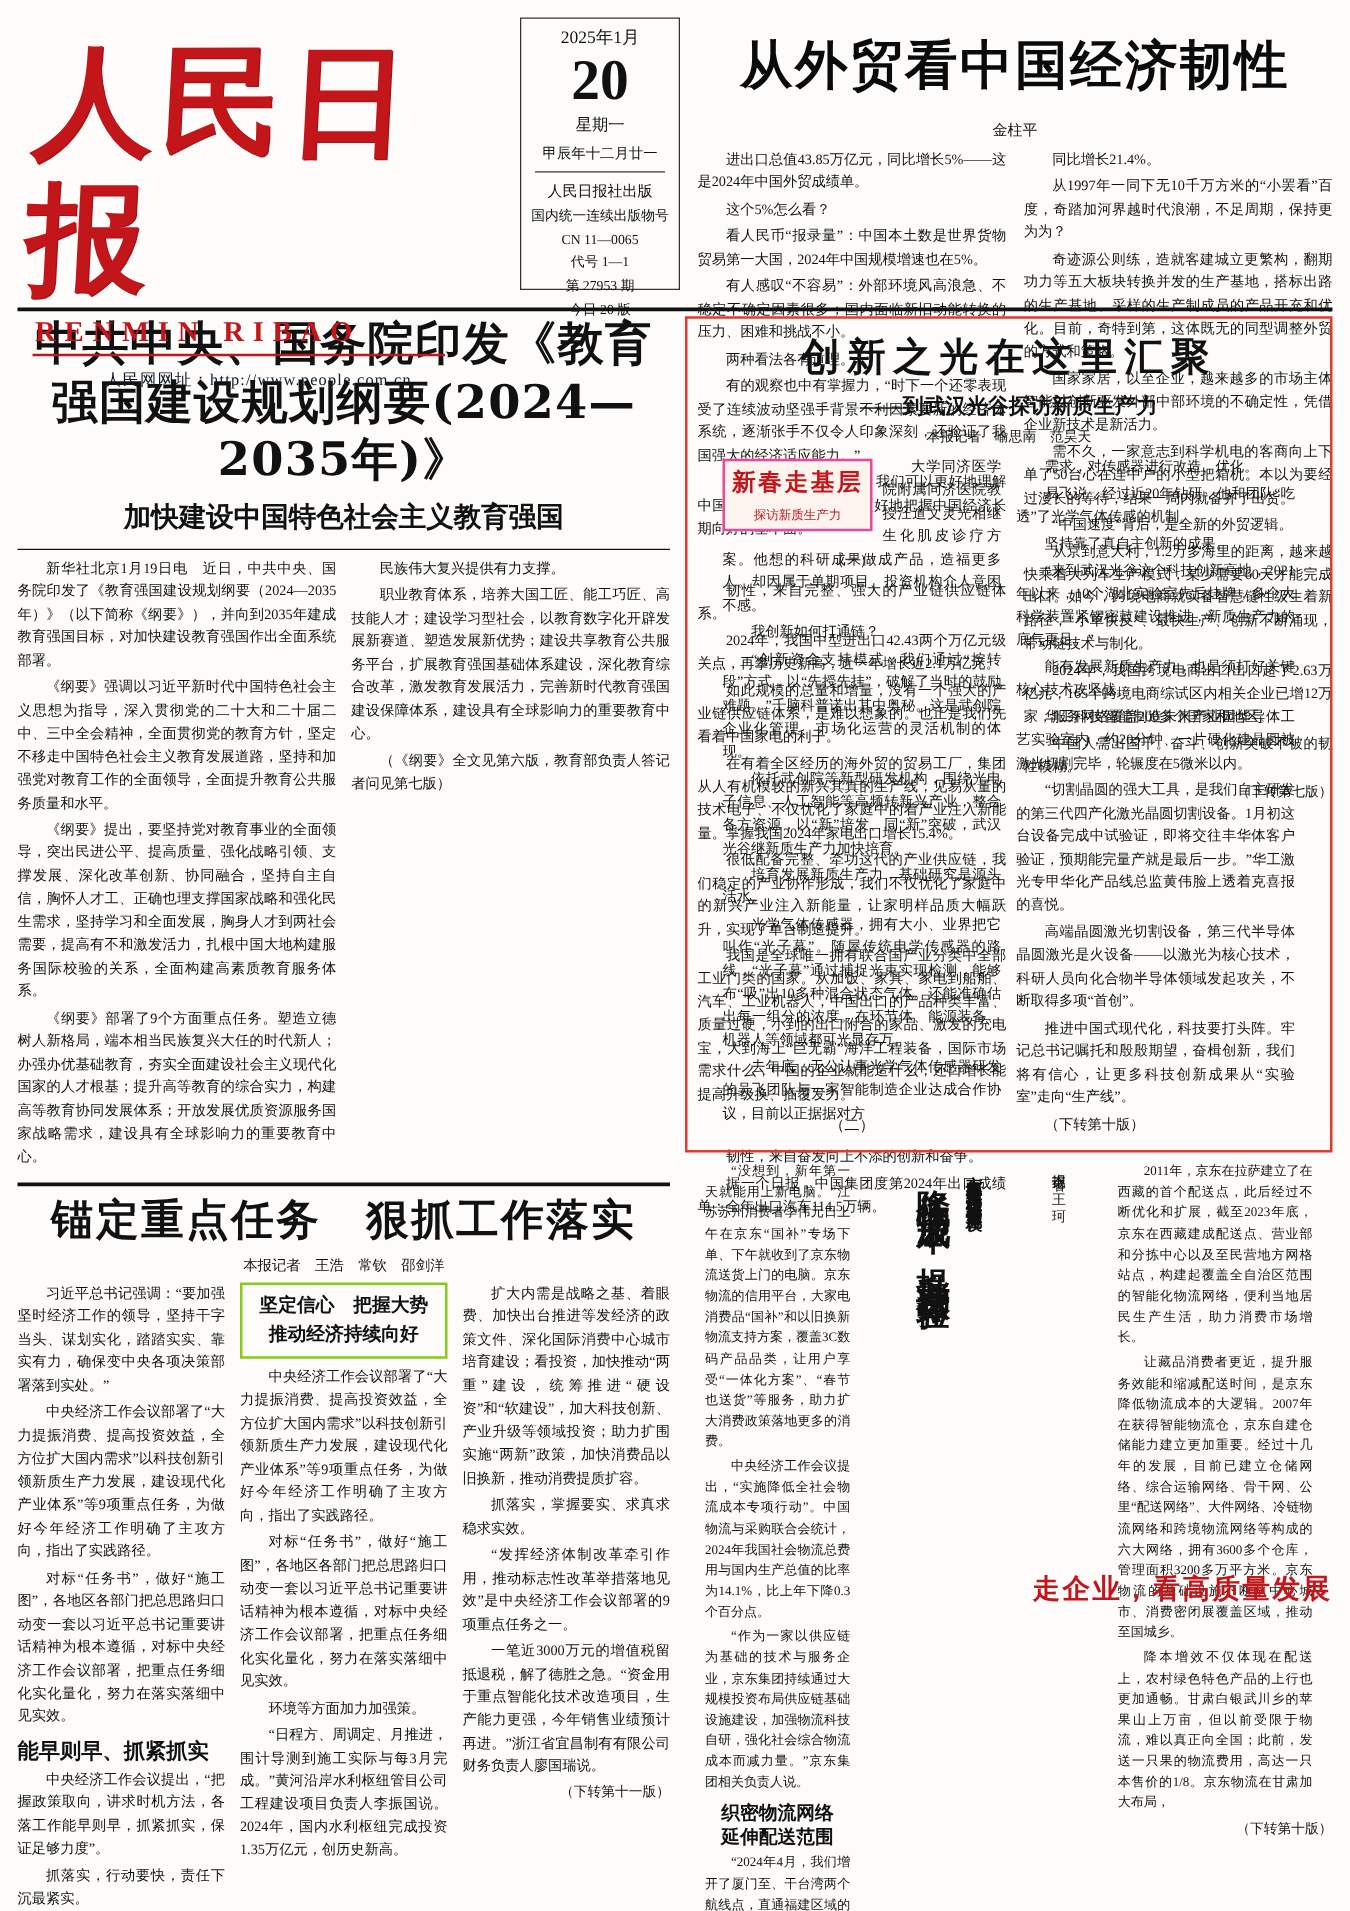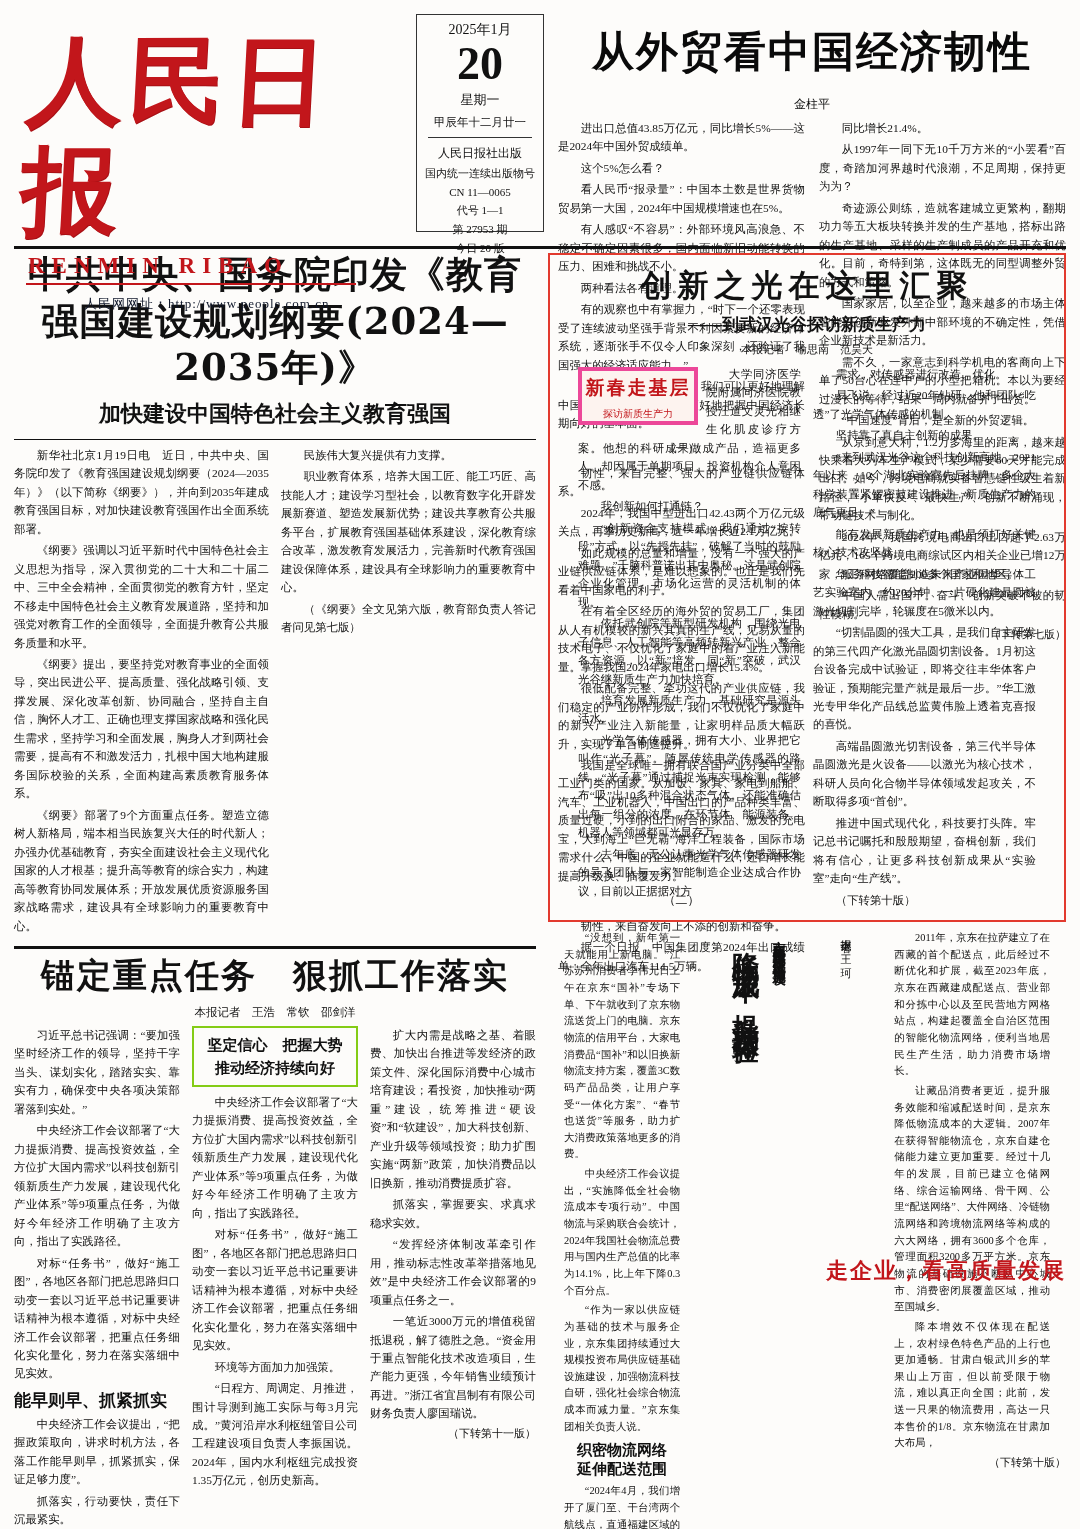--- a/index.html
+++ b/index.html
@@ -144,21 +144,21 @@
   }
   .story-sub {
     text-align:center;
     font-size:17px;
     margin-top:6px;
     font-weight:bold;
   }
   .story-byline { text-align:center; font-size:11px; margin:6px 0 8px; }
   .stamp {
     width:120px; height:58px;
-    border:4px solid #ec4899;
+    border:2px solid #ec4899;
     background:#fdf3ef;
     text-align:center;
     float:left;
     margin:2px 8px 4px 0;
     padding-top:4px;
   }
   .stamp .big {
     color:#c2161b; font-weight:bold; font-size:19px;
     font-family:"DejaVu Serif", serif;
     letter-spacing:2px;

